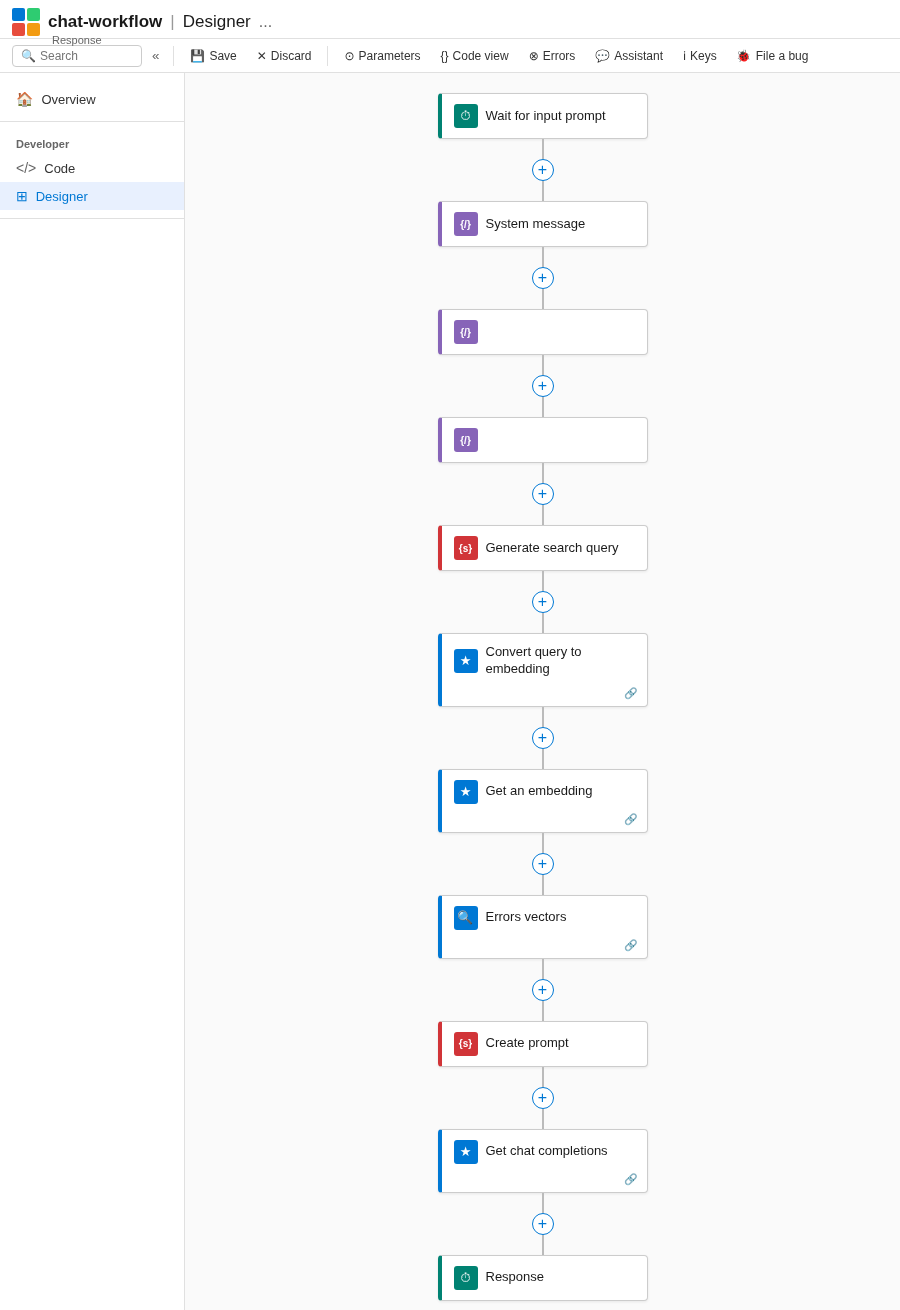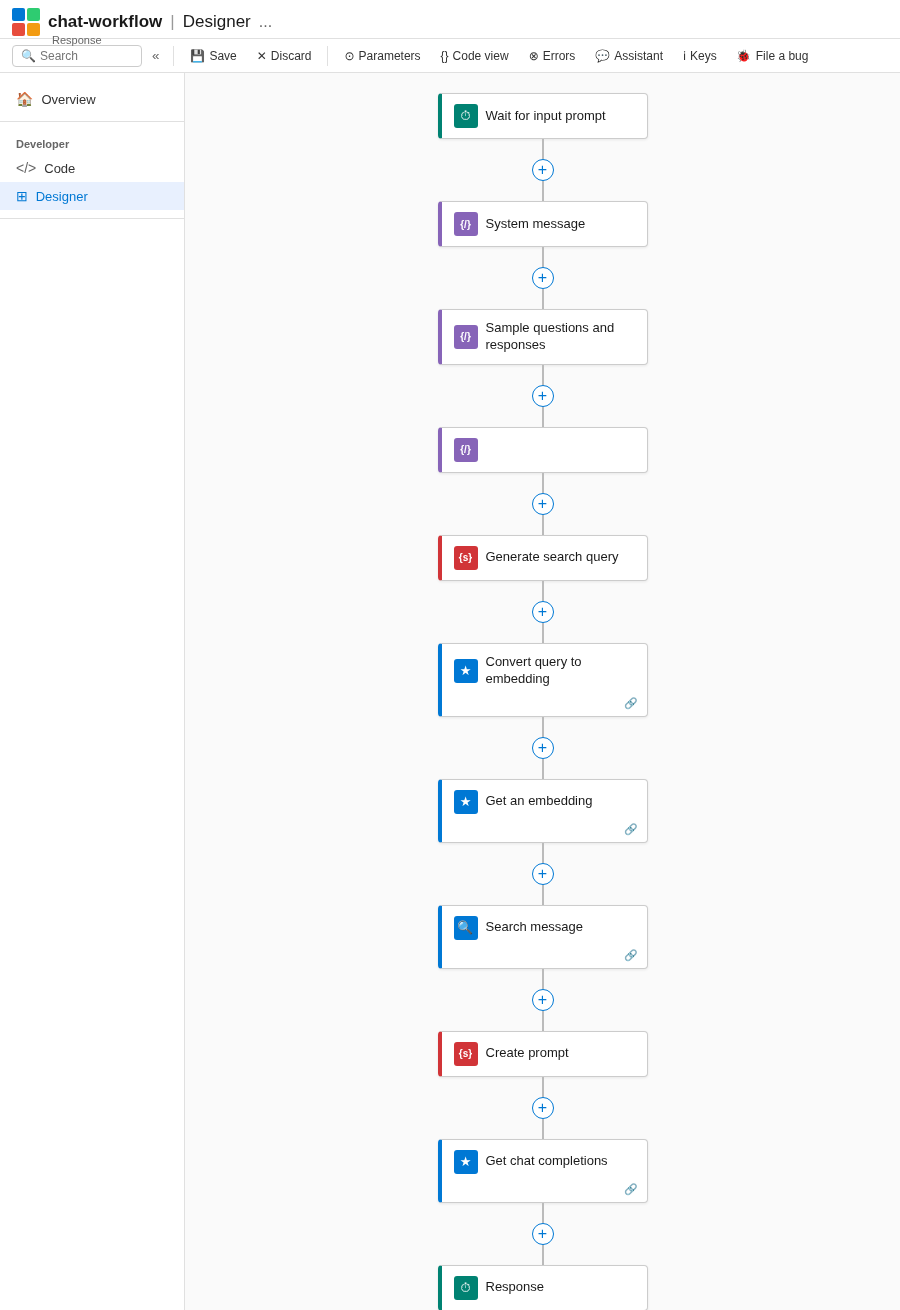--- a/index.html
+++ b/index.html
@@ -206,21 +206,20 @@
       <div class="connector">
         <div class="connector-line"></div>
         <div class="connector-plus">+</div>
         <div class="connector-line-bottom"></div>
       </div>
 
       <div class="node-container">
         <div class="node accent-purple">
           <div class="node-header">
             <div class="node-icon bg-purple" style="font-size:10px; font-weight:700;">{/}</div>
-            <span class="node-label">Sample questions and responses</span>
           </div>
         </div>
       </div>
 
       <div class="connector">
         <div class="connector-line"></div>
         <div class="connector-plus">+</div>
         <div class="connector-line-bottom"></div>
       </div>
 
@@ -286,21 +285,21 @@
       <div class="connector">
         <div class="connector-line"></div>
         <div class="connector-plus">+</div>
         <div class="connector-line-bottom"></div>
       </div>
 
       <div class="node-container">
         <div class="node accent-blue">
           <div class="node-header">
             <div class="node-icon bg-blue" style="font-size:13px;">🔍</div>
-            <span class="node-label">Search message</span>
+            <span class="node-label">Errors vectors</span>
           </div>
           <div class="node-footer">
             <span class="node-link-icon">🔗</span>
           </div>
         </div>
       </div>
 
       <div class="connector">
         <div class="connector-line"></div>
         <div class="connector-plus">+</div>

